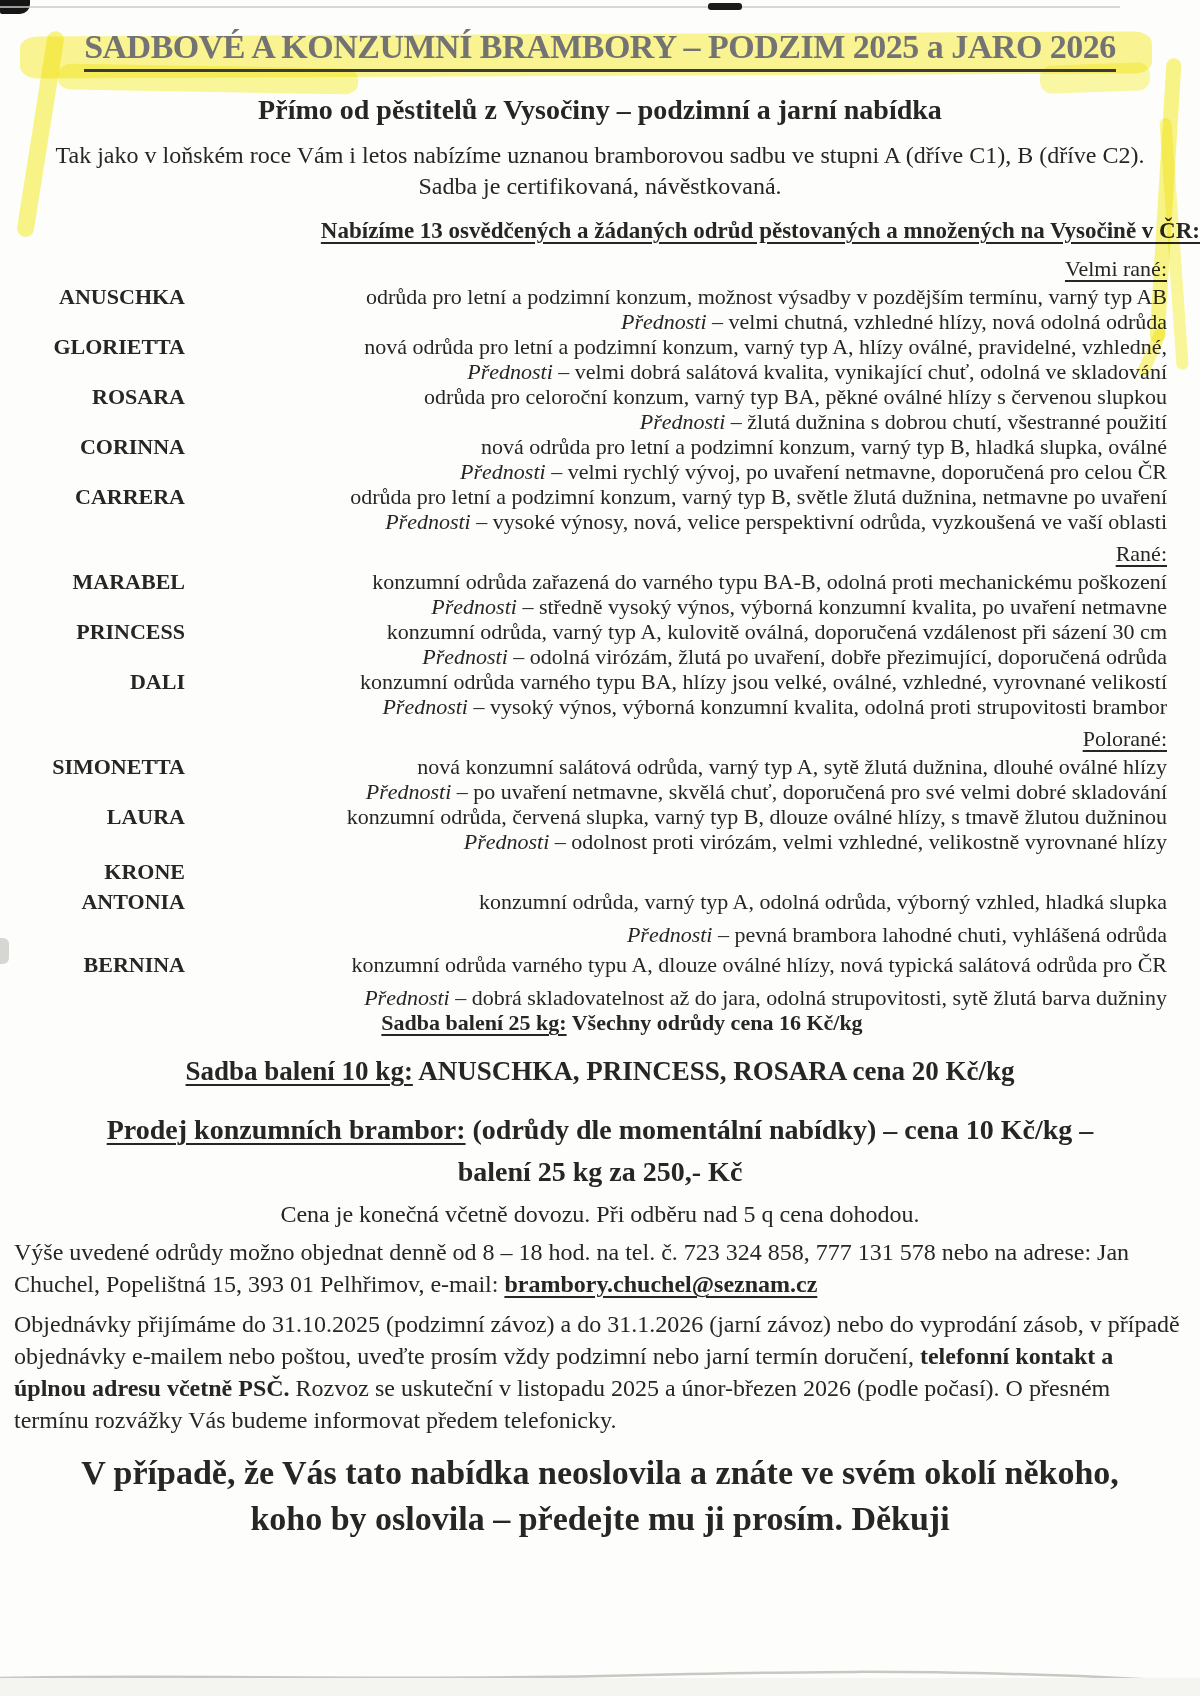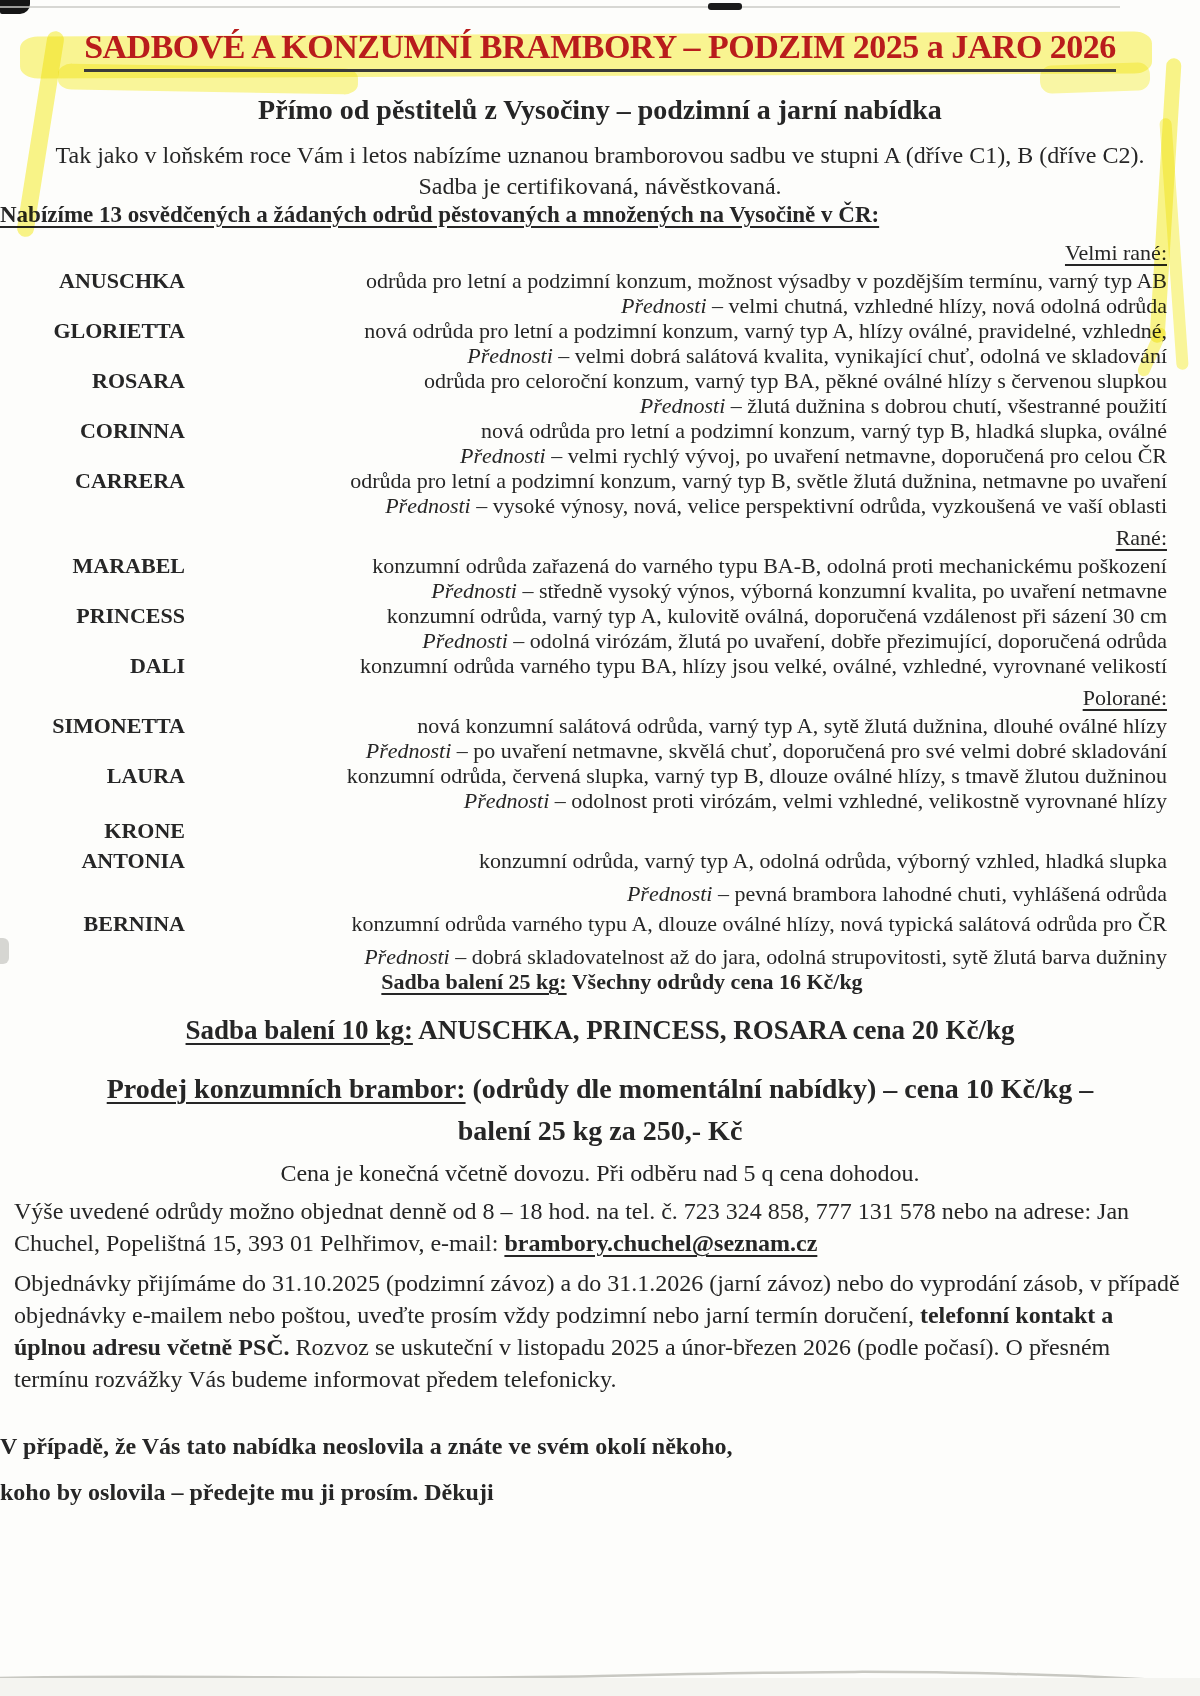--- a/index.html
+++ b/index.html
@@ -30,45 +30,45 @@
   .hl-title-tail{left:58px;top:66px;width:300px;height:26px;opacity:.5;border-radius:14px/10px;transform:rotate(1deg);}
   .hl-title-blob{left:1040px;top:64px;width:110px;height:28px;opacity:.45;border-radius:12px;transform:rotate(-2deg);}
   .hl-left{left:32px;top:30px;width:17px;height:208px;opacity:.6;border-radius:10px;transform:rotate(9deg);}
   .hl-right-a{left:1158px;top:58px;width:15px;height:285px;opacity:.6;border-radius:10px;transform:rotate(3.5deg);}
   .hl-right-b{left:1168px;top:118px;width:12px;height:252px;opacity:.5;border-radius:8px;transform:rotate(-4deg);}
   .hl-right-tail{left:1146px;top:326px;width:12px;height:52px;opacity:.55;border-radius:8px;transform:rotate(24deg);}
   
   .b{font-weight:bold;}
   .u{text-decoration:underline;text-decoration-thickness:2px;text-underline-offset:4px;}
   .title-wrap{padding-top:28px;text-align:center;position:relative;z-index:1;}
-  .title{font-weight:bold;font-size:34px;letter-spacing:-.5px;color:#b91c1c;
+  .title{font-weight:bold;font-size:34px;letter-spacing:-.5px;color:#737373;
          border-bottom:3px solid #3a3a3a;padding-bottom:3px;display:inline-block;}
   .subtitle{text-align:center;font-weight:bold;font-size:28px;margin-top:22px;}
   .intro{width:1090px;margin:14px auto 0;text-align:center;font-size:24px;line-height:31px;}
-  .list-heading{text-align:left;font-size:23px;font-family:Liberation Serif, serif;}
+  .list-heading{text-align:right;margin-top:16px;font-size:23px;font-family:Liberation Serif, serif;}
   
   .varieties{margin:12px 0 0 35px;width:1132px;font-size:22px;line-height:25px;text-align:right;}
   .group-label{margin:7px 0 3px;font-size:22px;}
   .variety{display:grid;grid-template-columns:150px 1fr;}
   .vname{font-weight:bold;}
   .vpros{font-style:normal;}
   .vpros em{font-style:italic;}
   .variety.spaced{margin-top:5px;}
   .variety.spaced .vpros{margin-top:8px;}
   
   .offer{text-align:center;font-weight:bold;}
   .offer-25{font-size:22px;padding-left:44px;}
   .offer-10{font-size:27px;margin-top:20px;}
   .offer-consum{font-size:28px;margin-top:22px;line-height:42px;}
   .note{text-align:center;font-size:24px;margin-top:8px;}
   
   .para{width:1172px;margin:8px auto 0;font-size:24px;line-height:32px;}
   .email{text-decoration-thickness:2px;}
   
-  .closing{margin-top:28px;text-align:left;font-weight:bold;font-size:24px;line-height:46px;}
+  .closing{margin-top:14px;text-align:center;font-weight:bold;font-size:34px;line-height:46px;}
 </style>
 </head>
 <body>
 
 <div class="page">
 
   <div class="scan-blob-tl"></div>
   <div class="scan-line-top"></div>
   <div class="scan-dash-top"></div>
   <div class="scan-smudge-left"></div>
@@ -141,20 +141,21 @@
       <div class="vlines">
         <div class="vdesc">konzumní odrůda, varný typ A, kulovitě oválná, doporučená vzdálenost při sázení 30 cm</div>
         <div class="vpros"><em>Přednosti</em> <span>– odolná virózám, žlutá po uvaření, dobře přezimující, doporučená odrůda</span></div>
       </div>
     </div>
 
     <div class="variety">
       <div class="vname">DALI</div>
       <div class="vlines">
         <div class="vdesc">konzumní odrůda varného typu BA, hlízy jsou velké, oválné, vzhledné, vyrovnané velikostí</div>
+        <div class="vpros"><em>Přednosti</em> <span>– vysoký výnos, výborná konzumní kvalita, odolná proti strupovitosti brambor</span></div>
       </div>
     </div>
 
     <div class="group-label"><span class="u">Polorané:</span></div>
 
     <div class="variety">
       <div class="vname">SIMONETTA</div>
       <div class="vlines">
         <div class="vdesc">nová konzumní salátová odrůda, varný typ A, sytě žlutá dužnina, dlouhé oválné hlízy</div>
         <div class="vpros"><em>Přednosti</em> <span>– po uvaření netmavne, skvělá chuť, doporučená pro své velmi dobré skladování</span></div>

